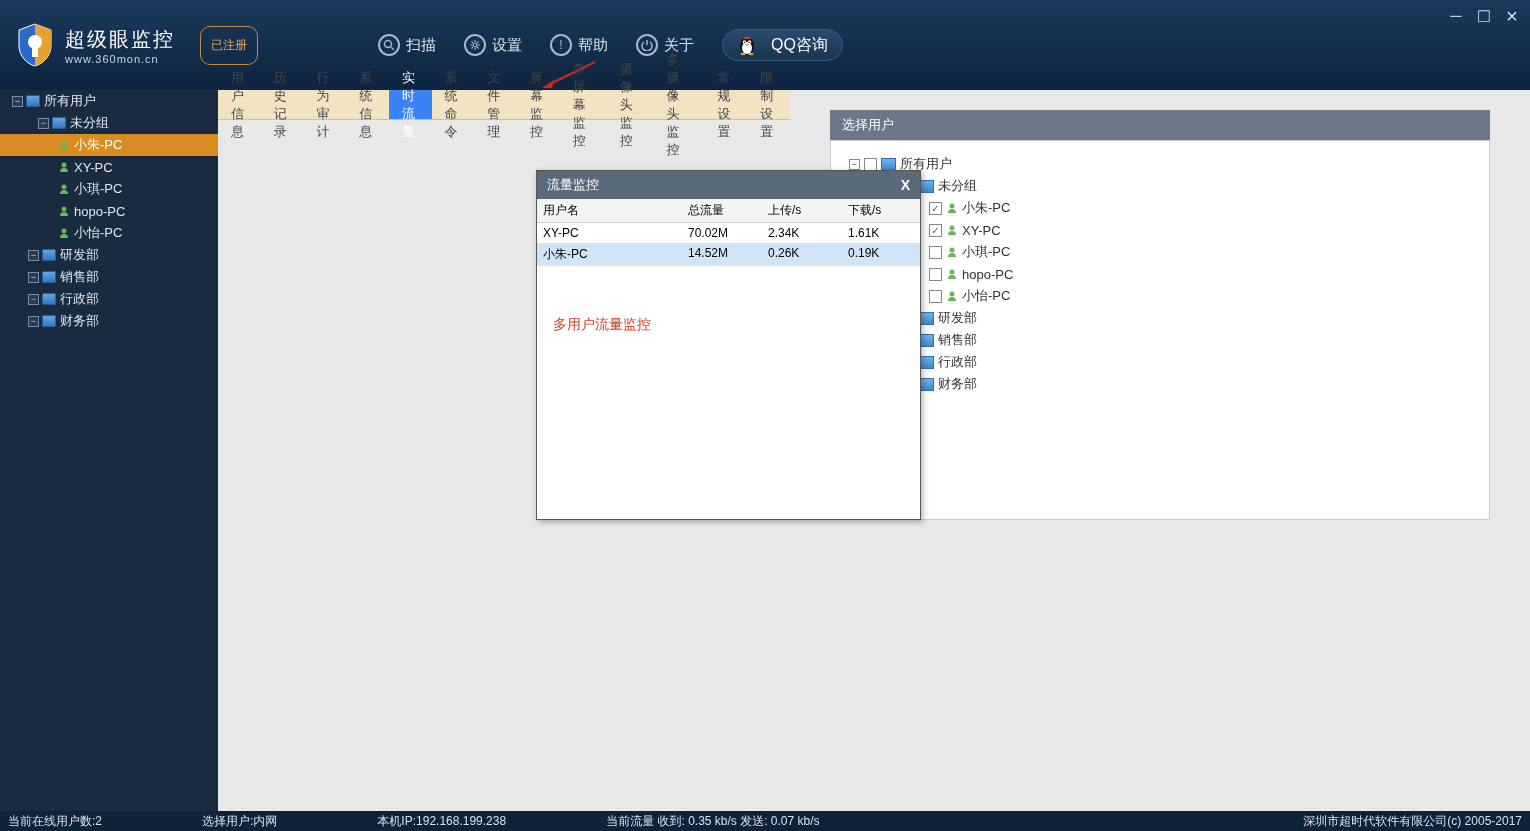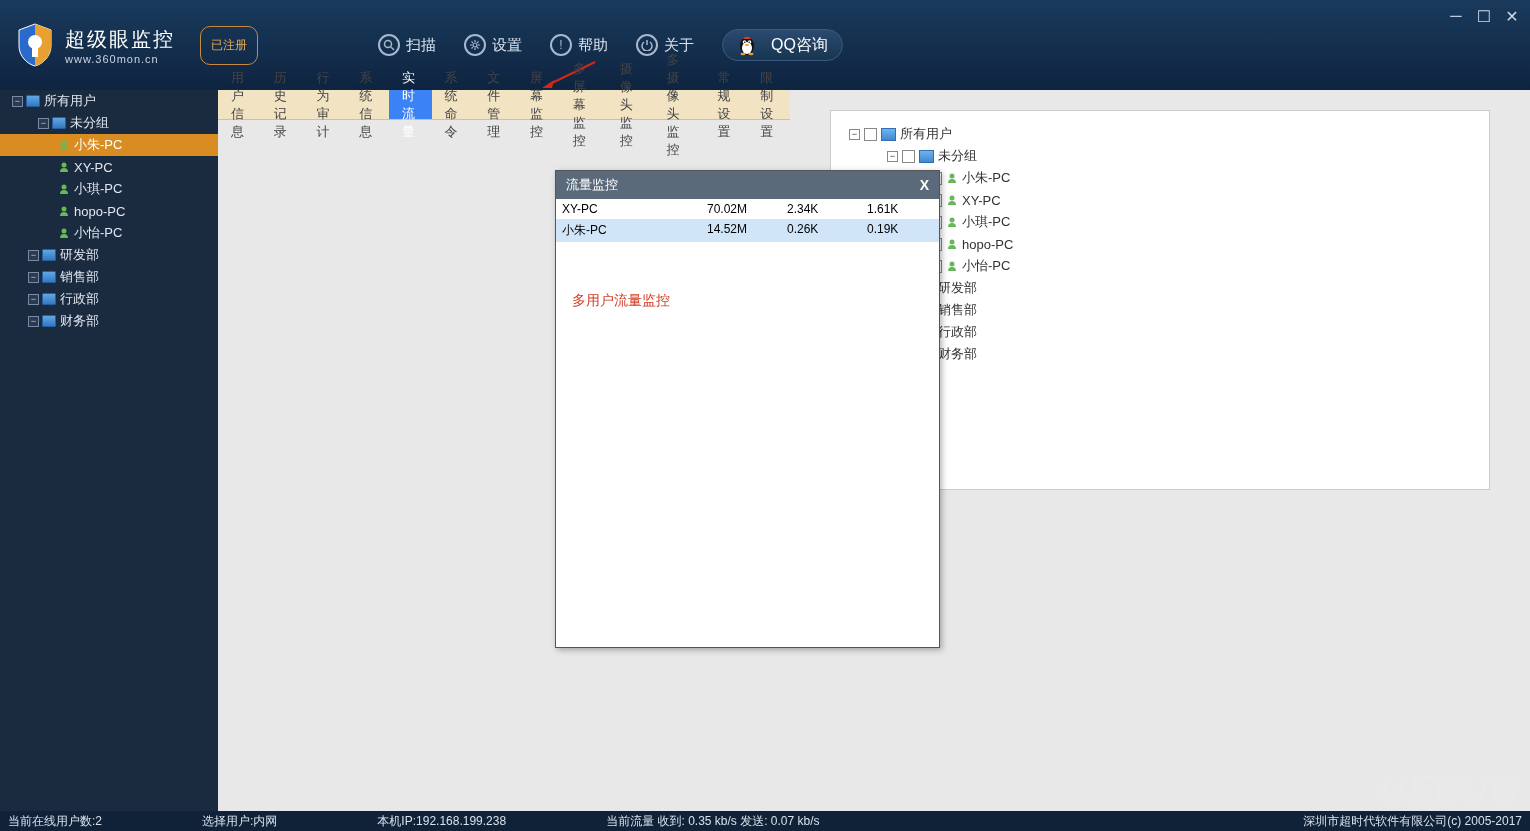--- a/index.html
+++ b/index.html
@@ -46,21 +46,21 @@
 
 .content { flex: 1; padding: 20px 40px; position: relative; background: #e8e8e8; }
 .panel-header { background: #6a7888; color: #fff; padding: 6px 12px; font-size: 13px; width: 660px; }
 .tree-panel { background: #fff; border: 1px solid #ccc; width: 660px; height: 380px; padding: 12px 8px; font-size: 13px; color: #333; }
 .tree-row { display: flex; align-items: center; height: 22px; }
 .t-toggle { width: 11px; height: 11px; border: 1px solid #888; display: inline-flex; align-items: center; justify-content: center; font-size: 9px; margin-right: 4px; background: #fff; cursor: pointer; }
 .t-chk { width: 13px; height: 13px; border: 1px solid #888; margin-right: 4px; display: inline-flex; align-items: center; justify-content: center; font-size: 10px; background: #fff; cursor: pointer; color: #2a6ac0; }
 .mon-icon2 { width: 15px; height: 13px; background: linear-gradient(to bottom,#6fb4ee,#4088d0); border: 1px solid #3070b0; margin-right: 4px; }
 
 
-.dialog { position: absolute; left: 555px; top: 170px; width: 385px; height: 478px; background: #fff; border: 1px solid #555; box-shadow: 2px 2px 6px rgba(0,0,0,0.3); z-index: 10; }
+.dialog { position: absolute; left: 536px; top: 170px; width: 385px; height: 350px; background: #fff; border: 1px solid #555; box-shadow: 2px 2px 6px rgba(0,0,0,0.3); z-index: 10; }
 .dlg-header { background: #5a6a7a; color: #fff; height: 28px; display: flex; align-items: center; justify-content: space-between; padding: 0 10px; font-size: 13px; }
 .dlg-close { cursor: pointer; font-weight: bold; font-size: 14px; }
 .dlg-table { width: 100%; font-size: 12px; }
 .dlg-th { display: flex; border-bottom: 1px solid #ccc; background: #f4f4f4; }
 .dlg-th > div, .dlg-tr > div { padding: 3px 6px; }
 .c-user { width: 145px; }
 .c-total { width: 80px; }
 .c-up { width: 80px; }
 .c-down { width: 78px; }
 .dlg-tr { display: flex; }
@@ -245,20 +245,21 @@
         <div class="tab">系统命令</div>
         <div class="tab">文件管理</div>
         <div class="tab">屏幕监控</div>
         <div class="tab">多屏幕监控</div>
         <div class="tab">摄像头监控</div>
         <div class="tab">多摄像头监控</div>
         <div class="tab">常规设置</div>
         <div class="tab">限制设置</div>
       </div>
     <div class="content">
+      <div class="panel-header">选择用户</div>
       <div class="tree-panel">
         <div class="tree-row" style="padding-left:10px">
           <span class="t-toggle">−</span>
           <span class="t-chk"></span>
           <span class="mon-icon2"></span>
           <span>所有用户</span>
         </div>
         <div class="tree-row" style="padding-left:48px">
           <span class="t-toggle">−</span>
           <span class="t-chk"></span>
@@ -347,20 +348,26 @@
     </div>
   </div>
 </div>
 
 <div class="dialog">
   <div class="dlg-header">
     <span>流量监控</span>
     <span class="dlg-close">X</span>
   </div>
   <div class="dlg-table">
+    <div class="dlg-th">
+      <div class="c-user">用户名</div>
+      <div class="c-total">总流量</div>
+      <div class="c-up">上传/s</div>
+      <div class="c-down">下载/s</div>
+    </div>
     <div id="dlg-rows">
         <div class="dlg-tr">
           <div class="c-user">XY-PC</div>
           <div class="c-total">70.02M</div>
           <div class="c-up">2.34K</div>
           <div class="c-down">1.61K</div>
         </div>
         <div class="dlg-tr sel">
           <div class="c-user">小朱-PC</div>
           <div class="c-total">14.52M</div>

